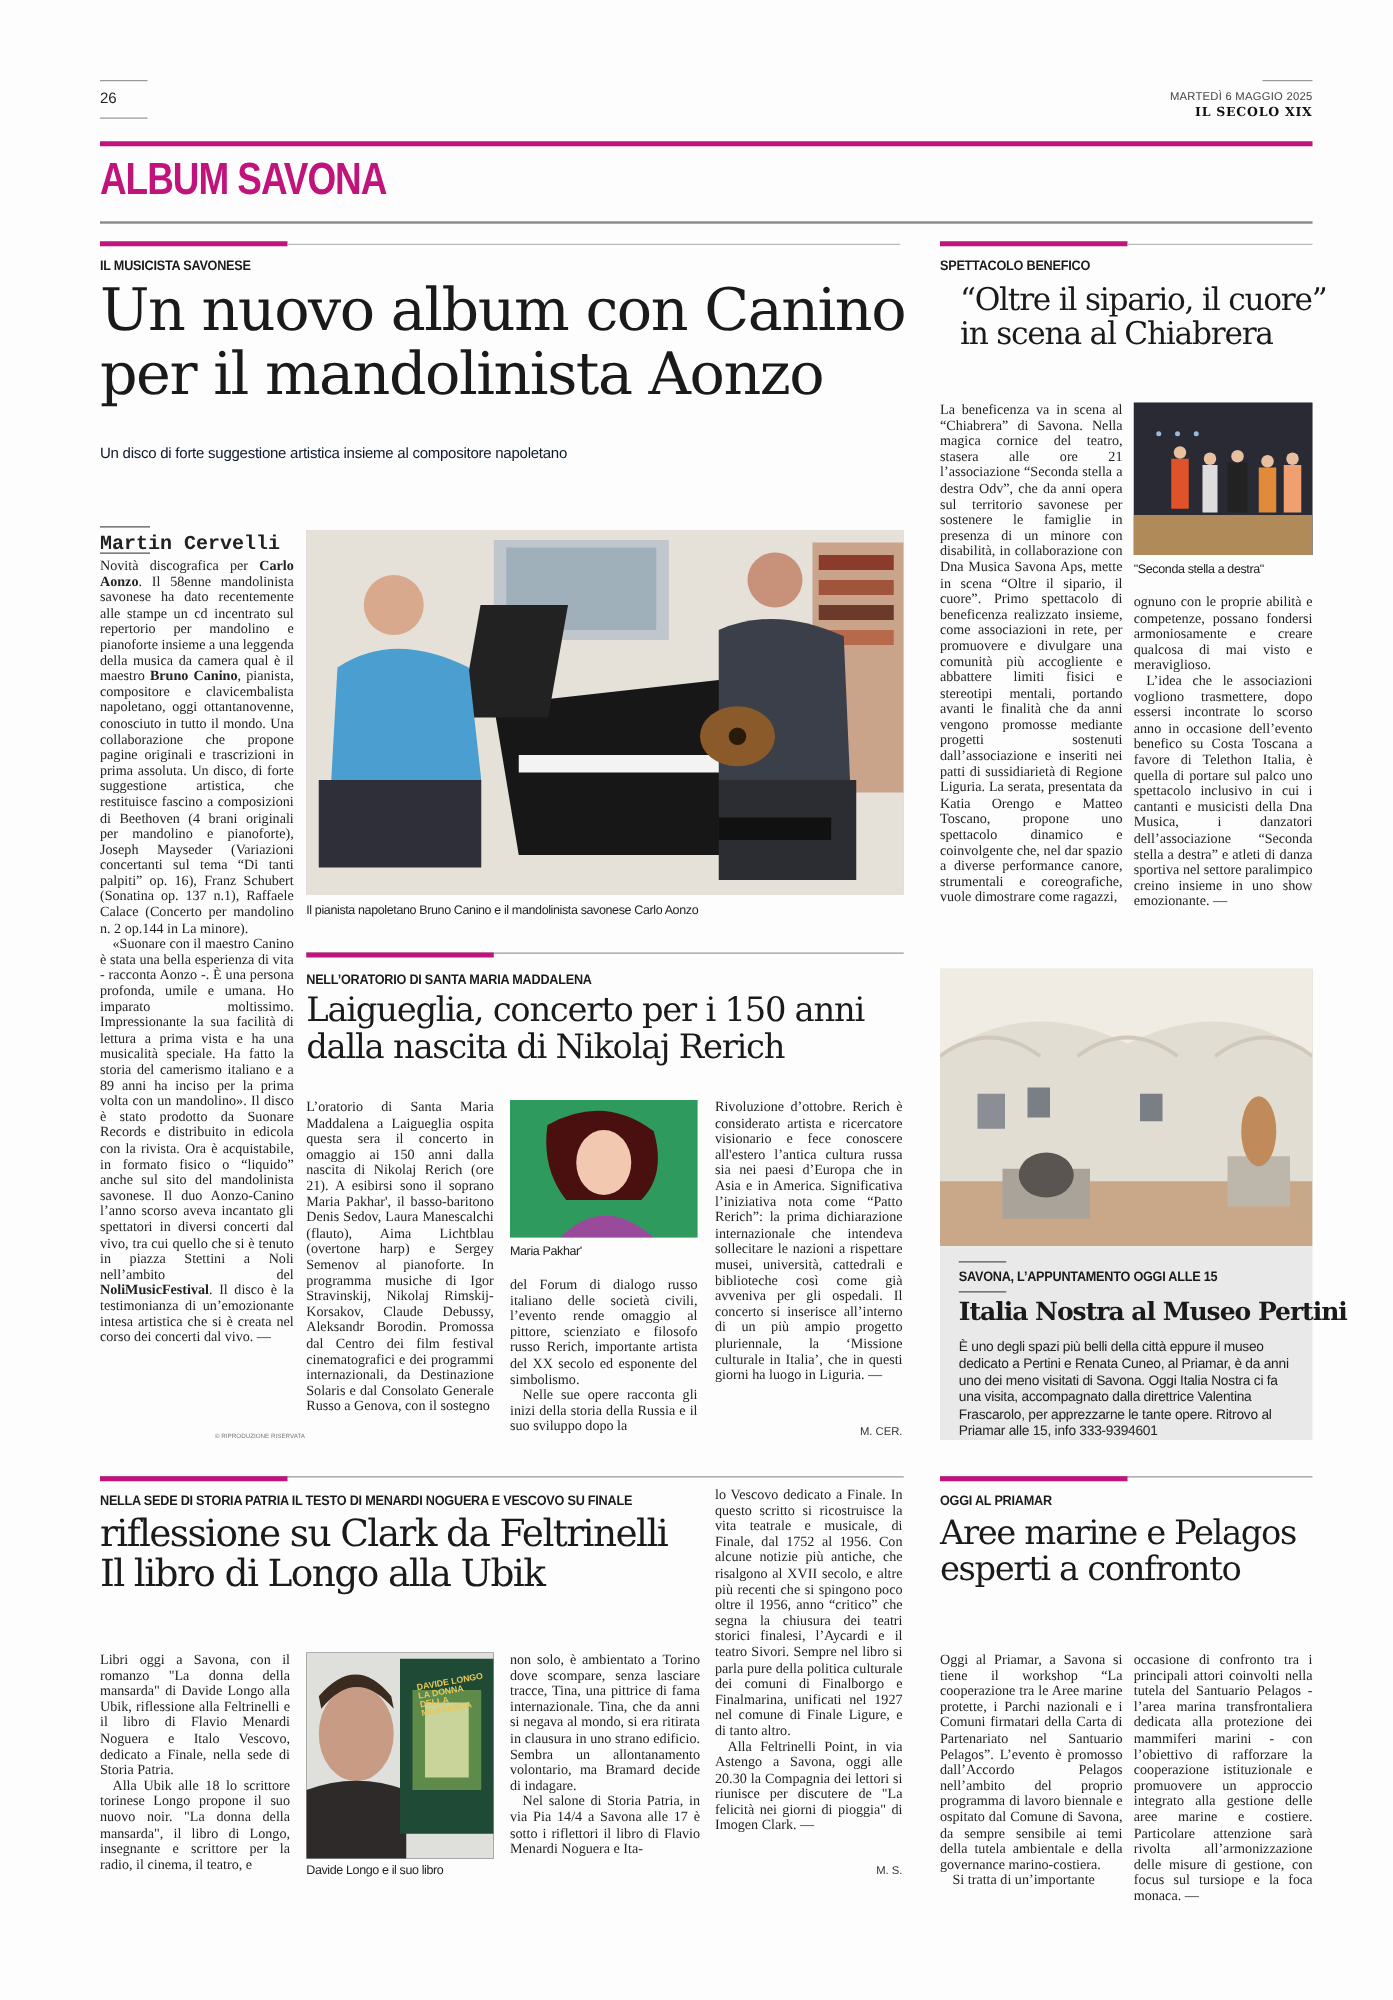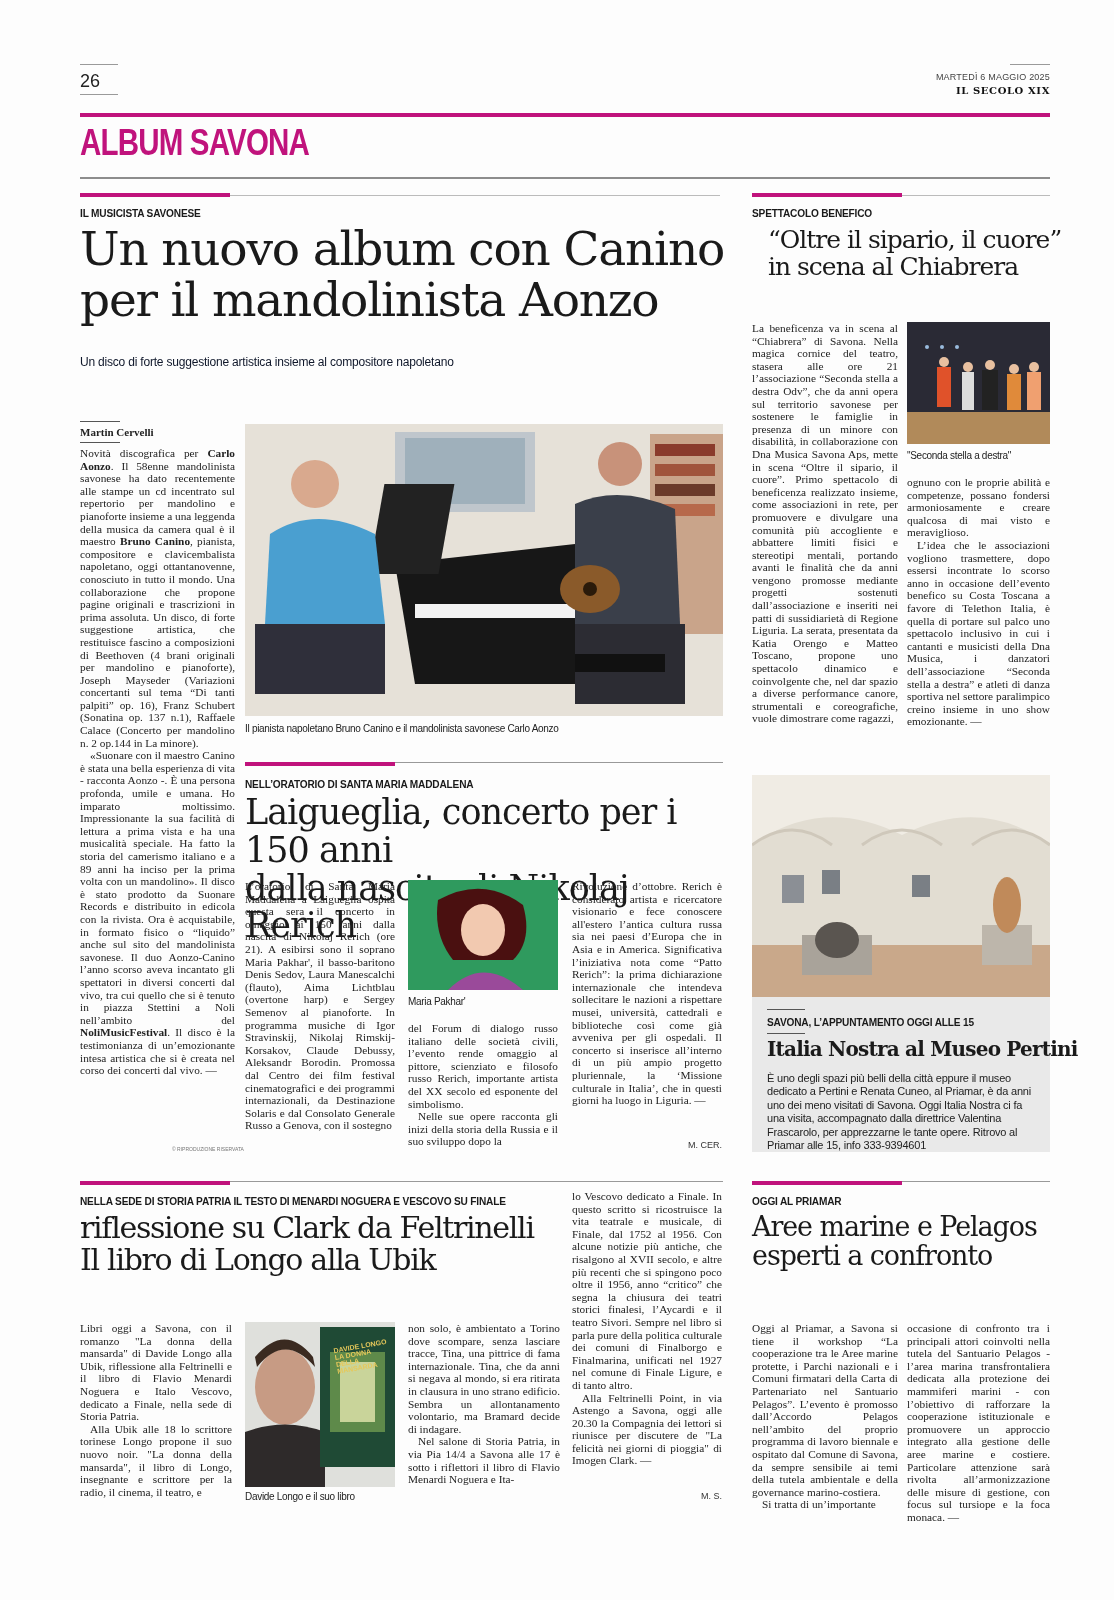--- a/index.html
+++ b/index.html
@@ -1,29 +1,29 @@
 <!DOCTYPE html>
 <html><head>
 <meta charset="utf-8">
 <style>
   html, body { margin:0; padding:0; }
   body { width:1114px; height:1600px; background:#fdfdfd; position:relative; overflow:hidden; font-family:"DejaVu Serif", serif; color:#1b1b1b; }
   .abs { position:absolute; }
   .rule-short { position:absolute; height:1px; background:#9a9a9a; }
-  .page-num { font-family:"Liberation Sans", sans-serif; font-size:18px; color:#222;text-align:center; }
+  .page-num { font-family:"Liberation Sans", sans-serif; font-size:12px; color:#222;text-align:center; }
   .dateline { font-family:"Liberation Sans", sans-serif; font-size:9px; letter-spacing:0.2px; color:#444; text-align:right; }
   .masthead { font-family:"DejaVu Serif", serif; font-weight:bold; font-size:10px; letter-spacing:0.6px; text-align:right; color:#111; }
   .magenta-bar { position:absolute; background:#c0137c; }
   .grey-rule { position:absolute; background:#8d8d8d; height:2px; }
   .thin-rule { position:absolute; background:#7a7a7a; height:1px; }
   .section-title { font-family:"Liberation Sans", sans-serif; font-weight:bold; color:#c0137c; font-size:36px; letter-spacing:-1px; transform:scaleX(0.82); transform-origin:left top; }
   .kicker { font-family:"Liberation Sans", sans-serif; font-weight:bold; font-size:11px; color:#1a1a1a; letter-spacing:-0.2px; transform:scaleX(0.92); transform-origin:left top; white-space:nowrap; }
   .headline { font-family:"DejaVu Serif", serif; font-weight:normal; color:#1a1a1a; letter-spacing:-1.2px; line-height:1.08; }
   .standfirst { font-family:Liberation Sans, sans-serif; font-size:12px; color:#0f172a; letter-spacing:-0.2px; }
-  .byline { font-family:Liberation Serif, serif; font-size:11px; font-weight:bold; color:#222; }
+  .byline { font-family:Liberation Mono, monospace; font-size:16px; font-weight:bold; color:#222; }
   .col { font-family:"Liberation Serif", serif; font-size:11.3px; line-height:12.6px; text-align:justify; color:#222; hyphens:manual; }
   .col p { margin:0; text-indent:0; }
   .col p + p { text-indent:10px; }
   .caption { font-family:"Liberation Sans", sans-serif; font-size:10px; color:#222; letter-spacing:-0.3px; }
   .sig { font-family:"Liberation Sans", sans-serif; font-size:9px; color:#333; text-align:right; }
   .photo { position:absolute; overflow:hidden; }
   .grey-box { position:absolute; background:#e9e9e9; }
   .box-head { font-family:"DejaVu Serif", serif; font-weight:bold; font-size:20px; color:#1a1a1a; letter-spacing:-0.8px; }
   .box-body { font-family:"Liberation Sans", sans-serif; font-size:11px; line-height:13.4px; color:#222; letter-spacing:-0.2px; }
   .copyright { font-family:"Liberation Sans", sans-serif; font-size:5px; color:#777; }
@@ -119,21 +119,21 @@
 </div>
 <div class="abs caption" style="left:907px;top:450px;">"Seconda stella a destra"</div>
 <div class="abs col" style="left:907px;top:476px;width:143px;">
   <p>ognuno con le proprie abilità e competenze, possano fondersi armoniosamente e creare qualcosa di mai visto e meraviglioso.</p>
   <p>L’idea che le associazioni vogliono trasmettere, dopo essersi incontrate lo scorso anno in occasione dell’evento benefico su Costa Toscana a favore di Telethon Italia, è quella di portare sul palco uno spettacolo inclusivo in cui i cantanti e musicisti della Dna Musica, i danzatori dell’associazione “Seconda stella a destra” e atleti di danza sportiva nel settore paralimpico creino insieme in uno show emozionante. —</p>
 </div>
 
 <div class="thin-rule" style="left:245px;top:762px;width:478px;background:#999;"></div>
 <div class="magenta-bar" style="left:245px;top:762px;width:150px;height:4px;"></div>
 <div class="abs kicker" style="left:245px;top:778px;">NELL’ORATORIO DI SANTA MARIA MADDALENA</div>
-<div class="abs headline" style="left:245px;top:794px;font-size:35px;width:500px;letter-spacing:-1px;">
+<div class="abs headline" style="left:245px;top:794px;font-size:27px;width:500px;letter-spacing:-1px;">
   <div>Laigueglia, concerto per i 150 anni</div>
   <div>dalla nascita di Nikolaj Rerich</div>
 </div>
 <div class="abs col" style="left:245px;top:880px;width:150px;">
   <p>L’oratorio di Santa Maria Maddalena a Laigueglia ospita questa sera il concerto in omaggio ai 150 anni dalla nascita di Nikolaj Rerich (ore 21). A esibirsi sono il soprano Maria Pakhar', il basso-baritono Denis Sedov, Laura Manescalchi (flauto), Aima Lichtblau (overtone harp) e Sergey Semenov al pianoforte. In programma musiche di Igor Stravinskij, Nikolaj Rimskij-Korsakov, Claude Debussy, Aleksandr Borodin. Promossa dal Centro dei film festival cinematografici e dei programmi internazionali, da Destinazione Solaris e dal Consolato Generale Russo a Genova, con il sostegno</p>
 </div>
 <div class="photo" style="left:408px;top:880px;width:150px;height:110px;background:#2d8a56;">
   <svg width="150" height="110" viewBox="0 0 150 110">
     <rect width="150" height="110" fill="#2f9a5e"></rect>
     <path d="M30 20 Q75 -5 115 25 Q125 60 105 80 L45 80 Q25 55 30 20 Z" fill="#4a1010"></path>

